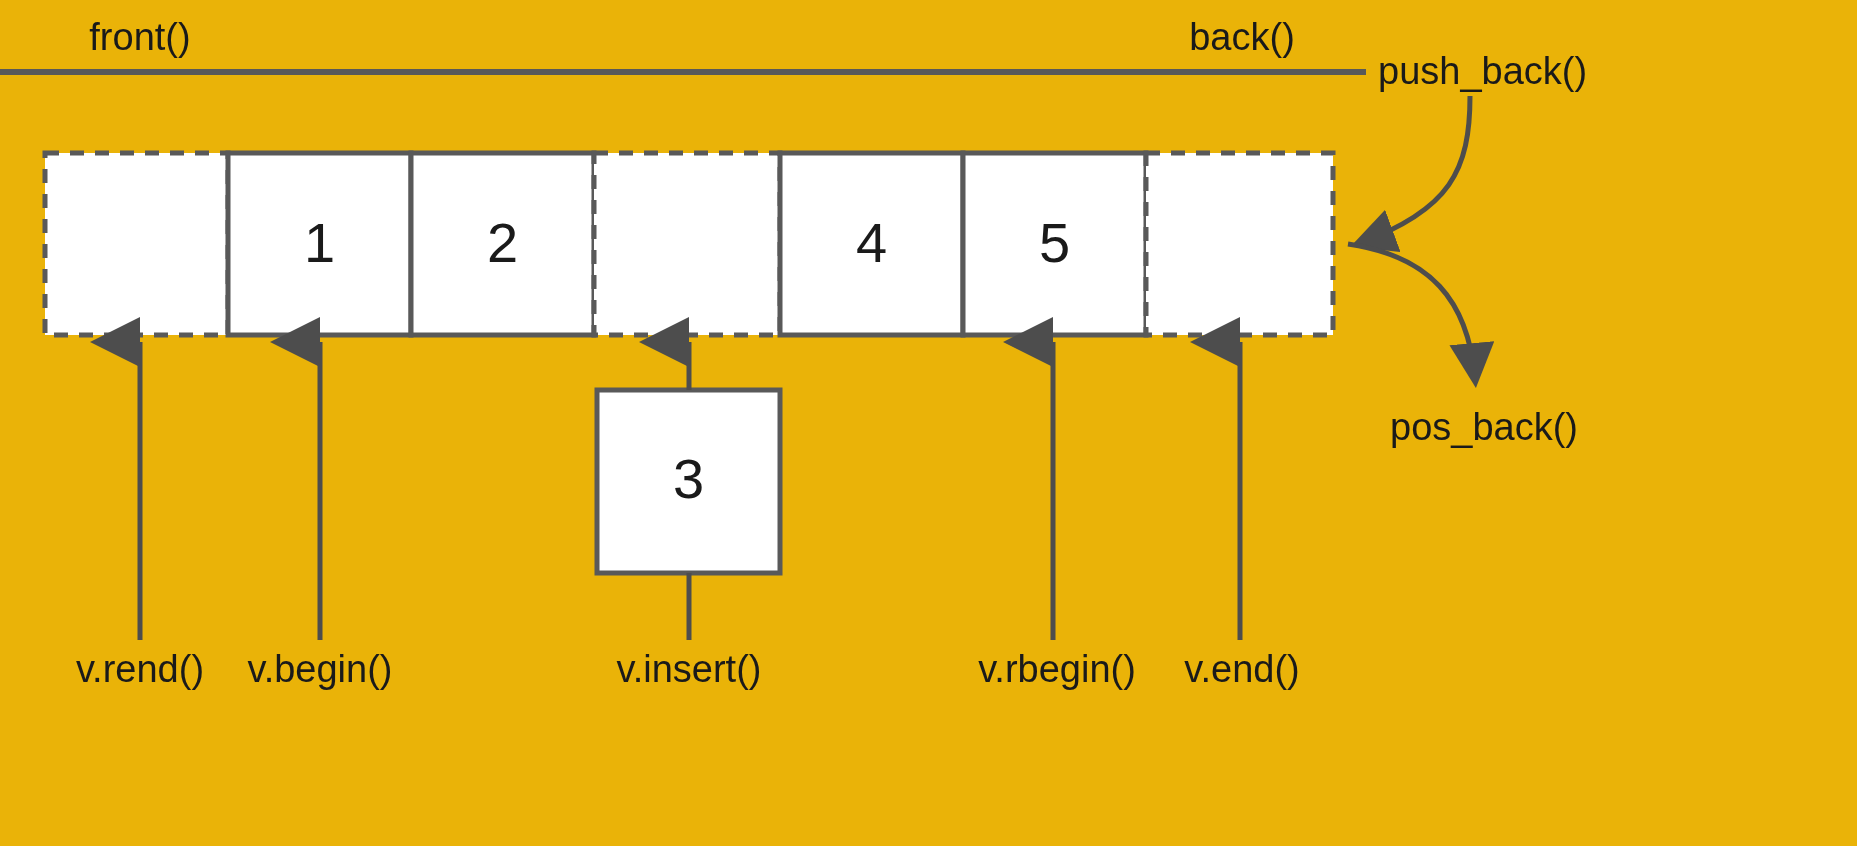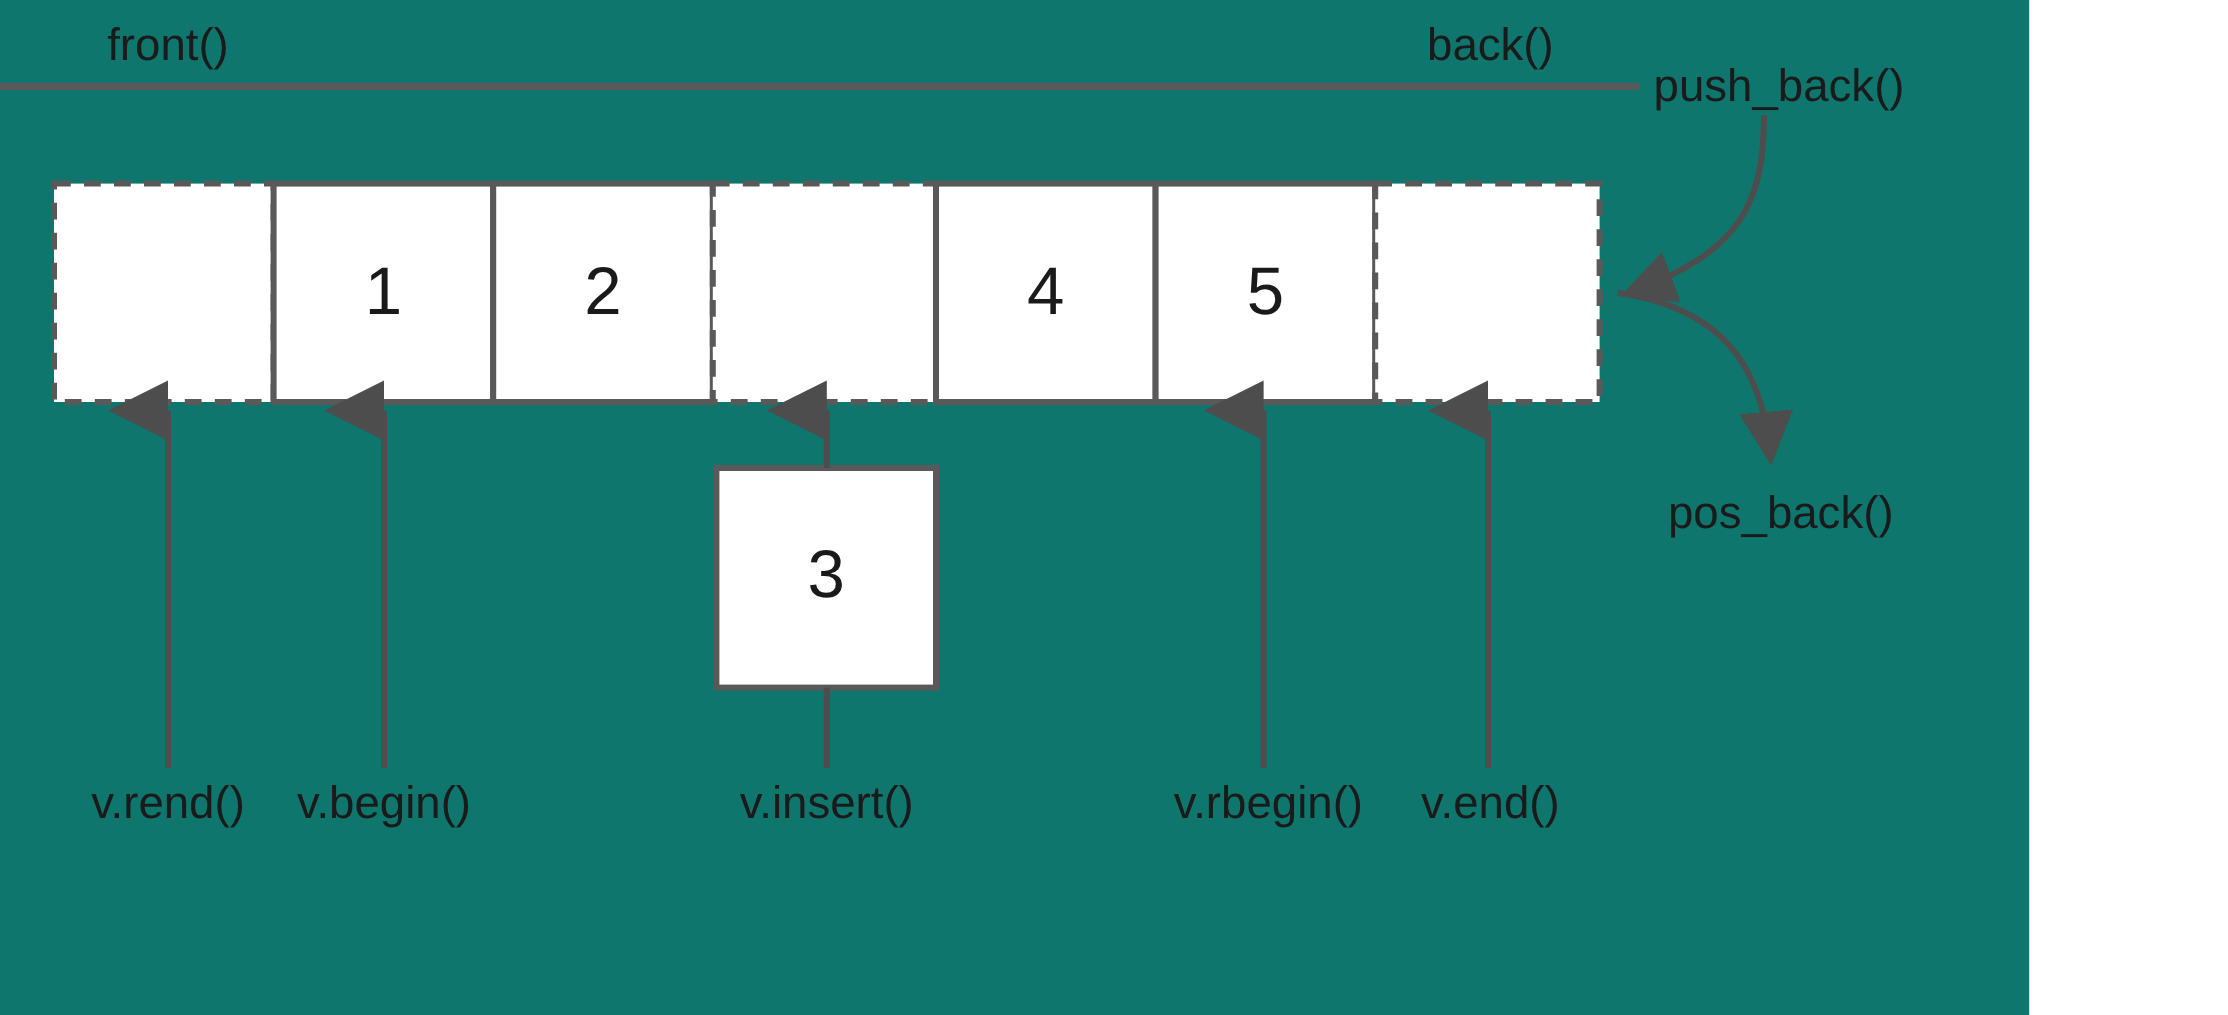--- a/index.html
+++ b/index.html
@@ -5,23 +5,23 @@
   html, body {
     margin: 0;
     padding: 0;
     background: #ffffff;
   }
   body {
     font-family: "Liberation Sans", sans-serif;
   }
   #stage {
     position: relative;
-    width: 1691px;
+    width: 1857px;
     height: 846px;
-    background: #0f766e;
+    background: #eab308;
     overflow: hidden;
   }
   #diagram {
     position: absolute;
     inset: 0;
     width: 1857px;
     height: 846px;
   }
   .cell-label {
     font-family: "Liberation Sans", sans-serif;

